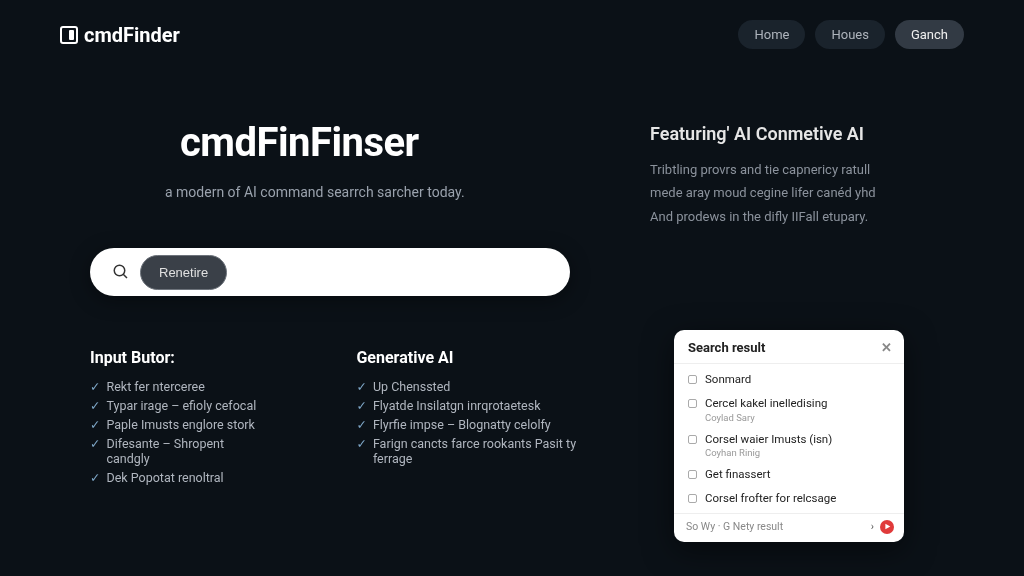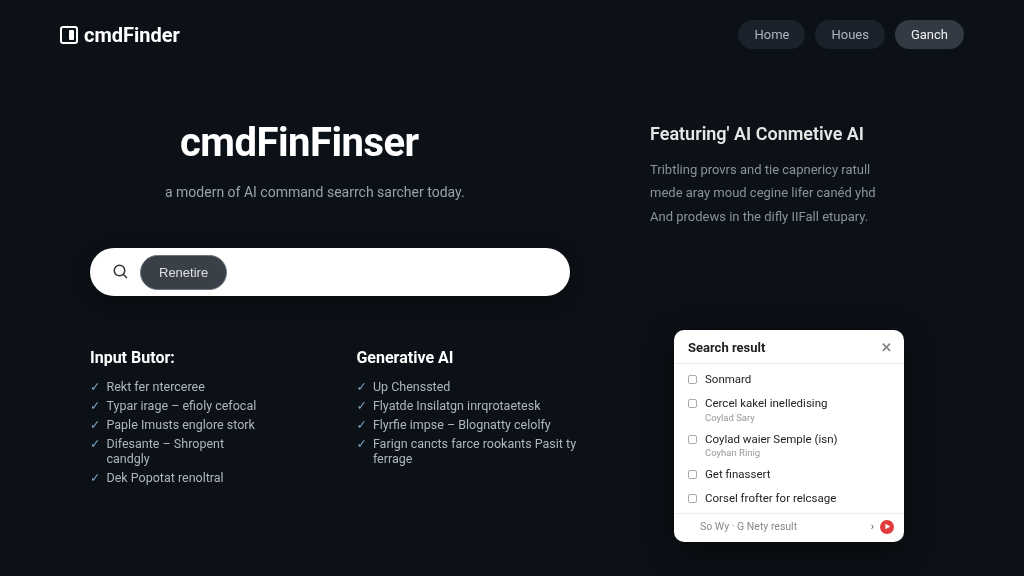--- a/index.html
+++ b/index.html
@@ -197,21 +197,21 @@
   border-radius: 2px;
   margin-top: 2px;
   flex-shrink: 0;
 }
 .result-txt { font-size: 11.5px; color: #222; line-height: 1.2;}
 .result-sub { font-size: 9.5px; color: #999; margin-top: 1px;}
 .results-foot {
   display: flex;
   justify-content: space-between;
   align-items: center;
-  padding: 6px 10px 8px 26px;
+  padding: 6px 10px 8px 12px;
   border-top: 1px solid #eee;
   font-size: 10.5px;
   color: #888;
 }
 .foot-right { display: flex; align-items: center; gap: 6px;}
 .chev { color: #555; }
 .red-dot {
   width: 14px; height: 14px;
   background: #e03a3a;
   border-radius: 50%;
@@ -322,21 +322,21 @@
     <div class="result-row">
       <span class="result-chk"></span>
       <div>
           <div class="result-txt">Cercel kakel inelledising</div>
           <div class="result-sub">Coylad Sary</div>
         </div>
     </div>
     <div class="result-row">
       <span class="result-chk"></span>
       <div>
-          <div class="result-txt">Coylad waier Semple (isn)</div>
+          <div class="result-txt">Corsel waier Imusts (isn)</div>
           <div class="result-sub">Coyhan Rinig</div>
         </div>
     </div>
     <div class="result-row">
       <span class="result-chk"></span>
       <div>
           <div class="result-txt">Get finassert</div>
         </div>
     </div>
     <div class="result-row">

